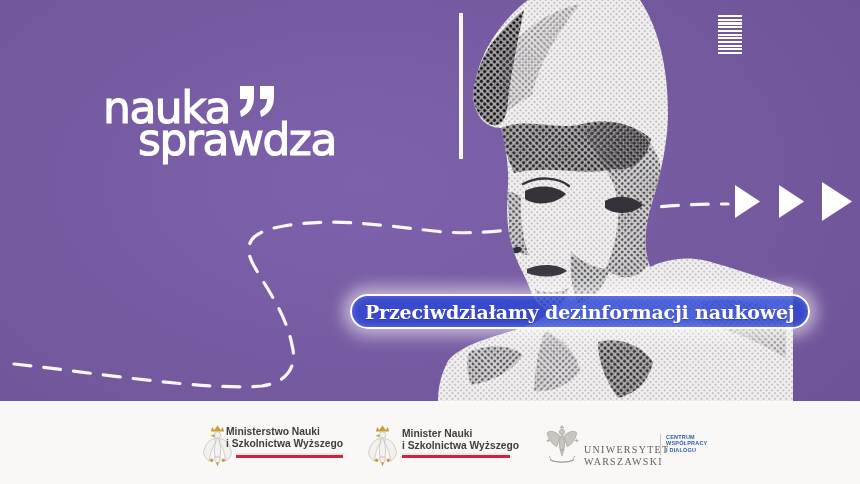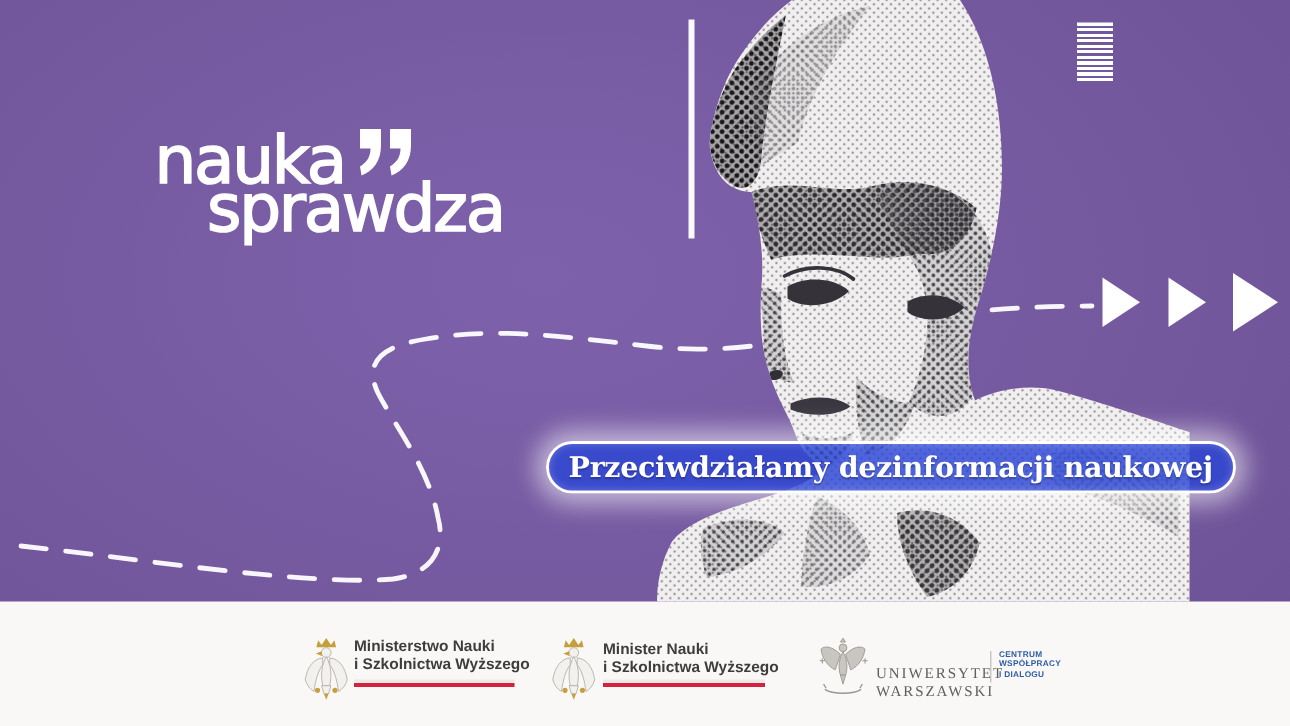--- a/index.html
+++ b/index.html
@@ -19,21 +19,21 @@
   .vline{left:459px;top:13px;width:3.5px;height:146px;background:#fff;opacity:.96;z-index:4;}
   
   .stripes{
     left:718px;top:15px;width:24px;height:40px;z-index:4;
     background:repeating-linear-gradient(180deg,#ffffff 0 2.1px,rgba(255,255,255,0) 2.1px 3.7px);
   }
   
   .scene{left:0;top:0;width:860px;height:484px;z-index:1;}
   
   .badge{
-    left:364px;top:294px;height:31px;z-index:5;
+    left:350px;top:294px;height:31px;z-index:5;
     display:flex;align-items:center;justify-content:center;
     padding:0 13px;border:2.5px solid #ffffff;border-radius:18px;
     background:rgba(43,70,214,0.82);
     box-shadow:0 0 16px 7px rgba(255,255,255,0.55), inset 0 0 6px rgba(255,255,255,0.25);
   }
   .badge-label{
     font-family:"DejaVu Serif",serif;font-weight:700;font-size:19px;
     color:#ffffff;letter-spacing:-0.2px;white-space:nowrap;
     text-shadow:0 1px 1px rgba(0,0,0,0.25);
   }
@@ -135,21 +135,21 @@
         <circle cx="20" cy="14.5" r="4.2" fill="#f3f1ee" stroke="#b7b3ae" stroke-width="0.8"></circle>
         <path d="M16.2 13.4 L11 15.4 L16.2 17.4 Z" fill="#c79f3a"></path>
         <path d="M17 19 C9 20 3.5 27 2 38 C3.5 43 6 46 9.5 48 C10.5 39 13 30 17 25 Z" fill="#f3f1ee" stroke="#b7b3ae" stroke-width="0.8"></path>
         <path d="M23 19 C31 20 36.5 27 38 38 C36.5 43 34 46 30.5 48 C29.5 39 27 30 23 25 Z" fill="#f3f1ee" stroke="#b7b3ae" stroke-width="0.8"></path>
         <path d="M20 18 C16 25 15 34 17 43 L23 43 C25 34 24 25 20 18 Z" fill="#f3f1ee" stroke="#b7b3ae" stroke-width="0.8"></path>
         <path d="M16 43 L24 43 L22 50 L18 50 Z" fill="#f3f1ee" stroke="#b7b3ae" stroke-width="0.8"></path>
         <path d="M18 50 L22 50 L20 55 Z" fill="#c79f3a"></path>
         <circle cx="12.5" cy="47" r="2.2" fill="#c79f3a"></circle>
         <circle cx="27.5" cy="47" r="2.2" fill="#c79f3a"></circle>
       </svg>
-      <div class="abs org-name" style="left:34px;top:4px">
+      <div class="abs org-name" style="left:24px;top:4px">
         <div>Ministerstwo Nauki</div>
         <div>i Szkolnictwa Wyższego</div>
       </div>
       <div class="abs flag" style="left:34px;top:31px;width:107px"></div>
     </div>
 
     <div class="abs" style="left:367px;top:21px;width:150px">
       <svg class="abs" style="left:0;top:0" width="31" height="47" viewBox="0 0 40 56">
         <path d="M13 4 L16 8 L20 2 L24 8 L27 4 L28.5 10 L11.5 10 Z" fill="#c79f3a"></path>
         <circle cx="20" cy="14.5" r="4.2" fill="#f3f1ee" stroke="#b7b3ae" stroke-width="0.8"></circle>

